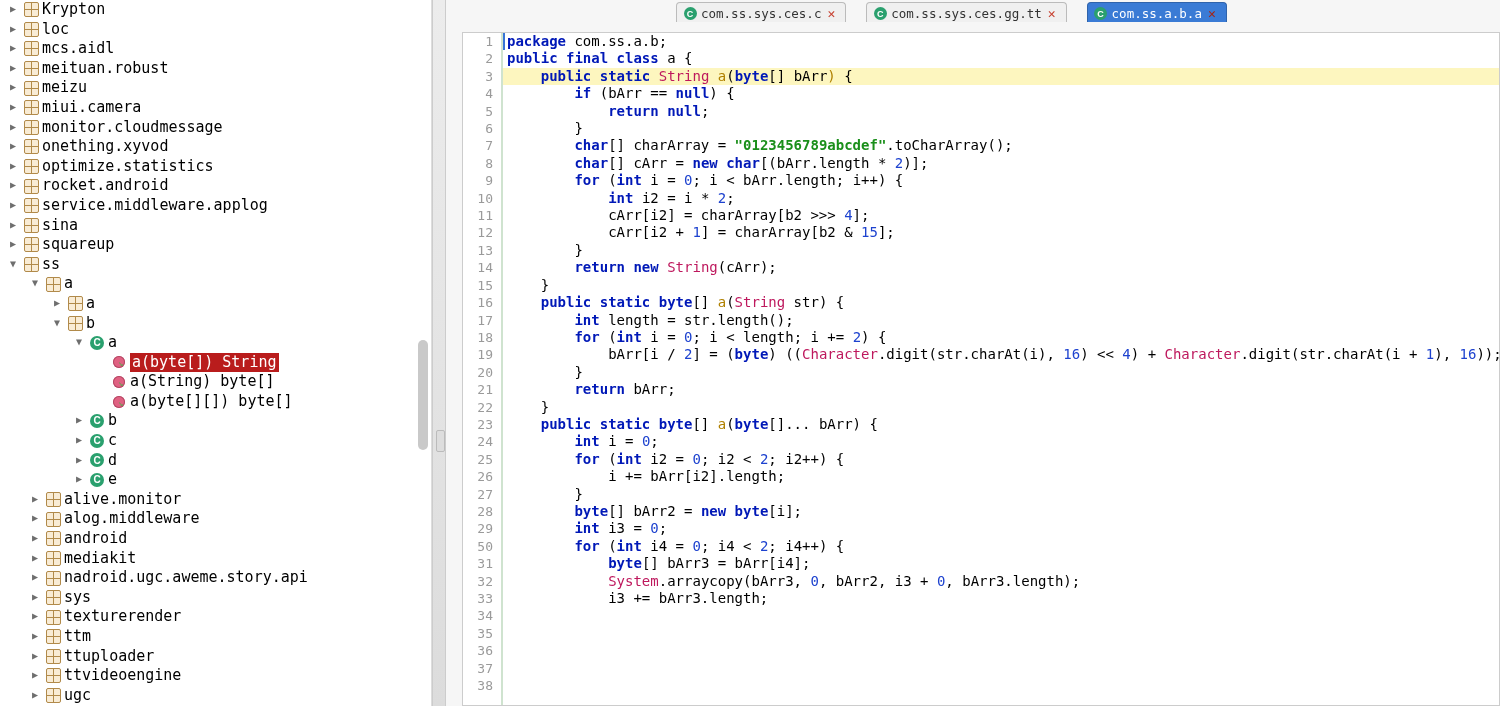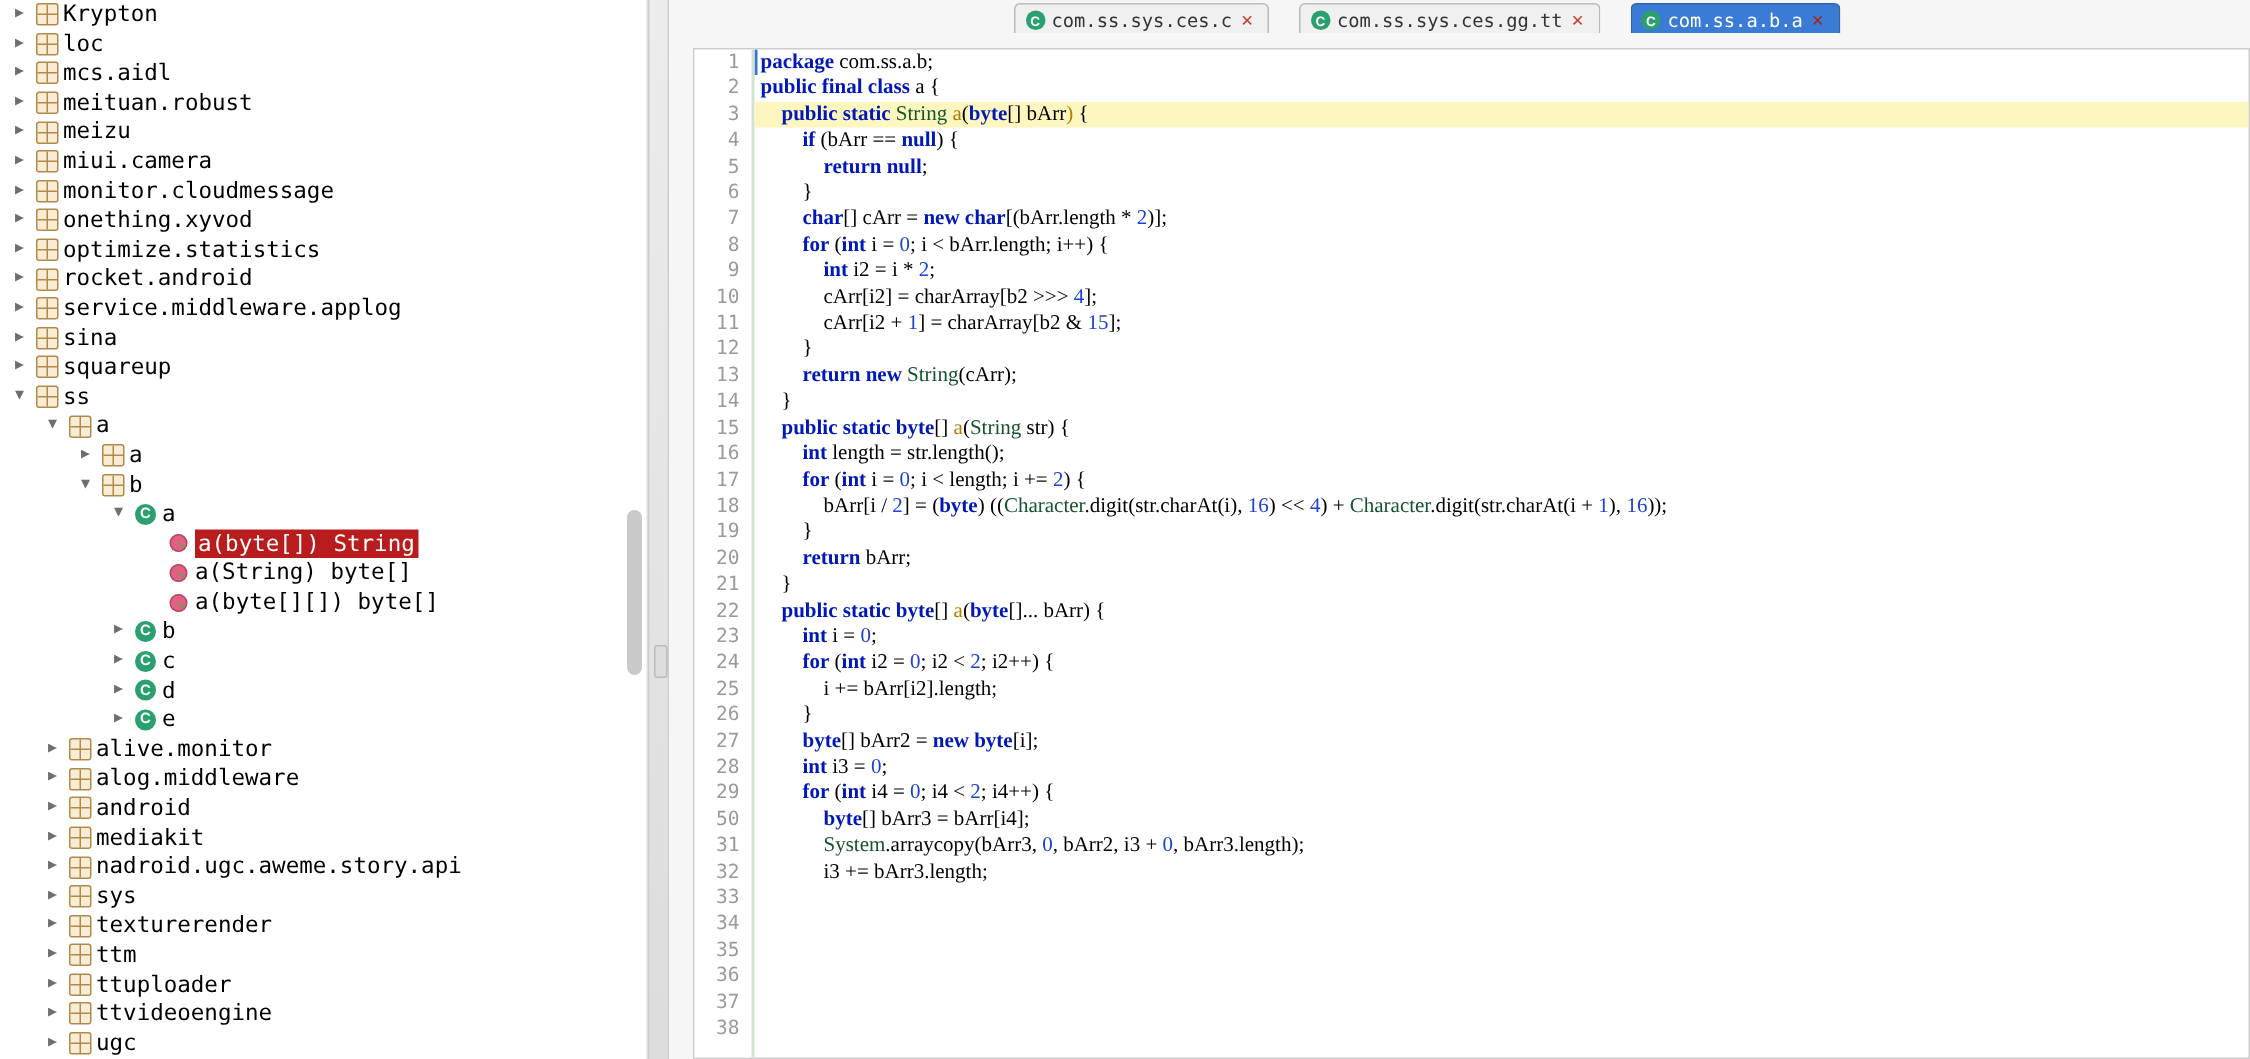--- a/index.html
+++ b/index.html
@@ -182,33 +182,32 @@
     font-size:13px;
     line-height:17.4px;
   }
   .code {
     flex:1;
     overflow:hidden;
     font-size:14px;
     line-height:17.4px;
     padding-left:0;
     position:relative;
-    font-family:Liberation Serif, serif;
   }
   .cline {
     white-space:pre;
     border-left: 2px solid transparent;
     padding-left: 2px;
   }
   .cline.hl { background:#fdf6bf; }
   .cline.sel-border { border-left-color:#3874d6; }
 
   
   .kw { color:#0018b7; font-weight:bold; }
-  .cls { color:#14532d; }
+  .cls { color:#be185d; }
   .fn { color:#b08000; }
   .str { color:#1a8f1a; font-weight:bold; }
   .num { color:#1d42cf; }
   .id { color:#000; }
 
 </style>
 </head>
 <body>
 
 <div class="app">
@@ -501,20 +500,21 @@
           <div>38</div>
         </div>
       <div class="code" id="code">
           <div class="cline sel-border"><span class="kw">package</span><span class="id"> com.ss.a.b;</span></div>
           <div class="cline"><span class="id"></span></div>
           <div class="cline"><span class="kw">public final class</span><span class="id"> a {</span></div>
           <div class="cline hl"><span class="id">    </span><span class="kw">public static</span><span class="id"> </span><span class="cls">String</span><span class="id"> </span><span class="fn">a</span><span class="id">(</span><span class="kw">byte</span><span class="id">[] bArr</span><span class="fn">)</span><span class="id"> {</span></div>
           <div class="cline"><span class="id">        </span><span class="kw">if</span><span class="id"> (bArr == </span><span class="kw">null</span><span class="id">) {</span></div>
           <div class="cline"><span class="id">            </span><span class="kw">return null</span><span class="id">;</span></div>
           <div class="cline"><span class="id">        }</span></div>
+          <div class="cline"><span class="id">        </span><span class="kw">char</span><span class="id">[] charArray = </span><span class="str">"0123456789abcdef"</span><span class="id">.toCharArray();</span></div>
           <div class="cline"><span class="id">        </span><span class="kw">char</span><span class="id">[] cArr = </span><span class="kw">new char</span><span class="id">[(bArr.length * </span><span class="num">2</span><span class="id">)];</span></div>
           <div class="cline"><span class="id">        </span><span class="kw">for</span><span class="id"> (</span><span class="kw">int</span><span class="id"> i = </span><span class="num">0</span><span class="id">; i &lt; bArr.length; i++) {</span></div>
           <div class="cline"><span class="id">            </span><span class="kw">int</span><span class="id"> i2 = i * </span><span class="num">2</span><span class="id">;</span></div>
           <div class="cline"><span class="id">            cArr[i2] = charArray[b2 &gt;&gt;&gt; </span><span class="num">4</span><span class="id">];</span></div>
           <div class="cline"><span class="id">            cArr[i2 + </span><span class="num">1</span><span class="id">] = charArray[b2 &amp; </span><span class="num">15</span><span class="id">];</span></div>
           <div class="cline"><span class="id">        }</span></div>
           <div class="cline"><span class="id">        </span><span class="kw">return new</span><span class="id"> </span><span class="cls">String</span><span class="id">(cArr);</span></div>
           <div class="cline"><span class="id">    }</span></div>
           <div class="cline"><span class="id"></span></div>
           <div class="cline"><span class="id">    </span><span class="kw">public static byte</span><span class="id">[] </span><span class="fn">a</span><span class="id">(</span><span class="cls">String</span><span class="id"> str) {</span></div>

